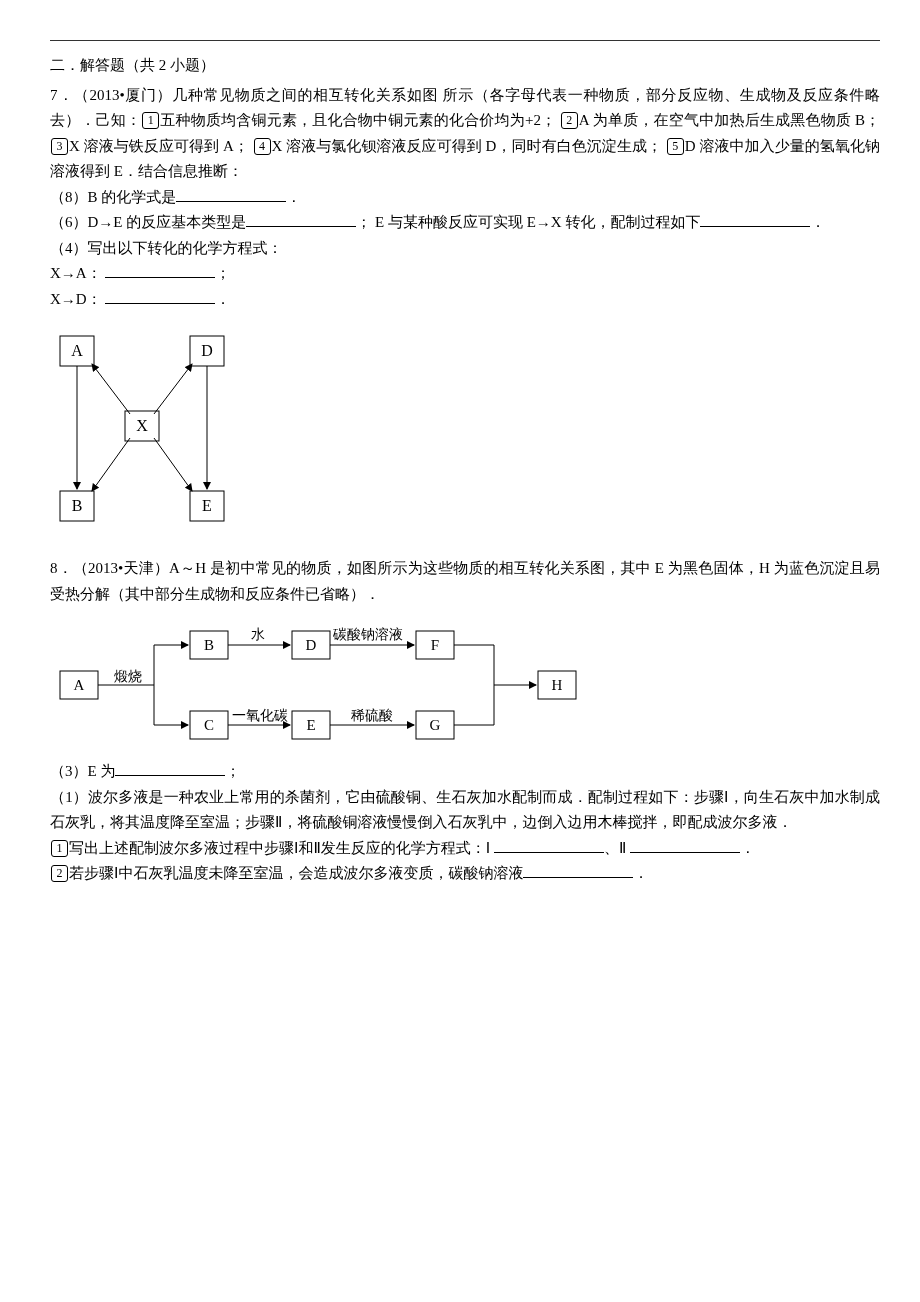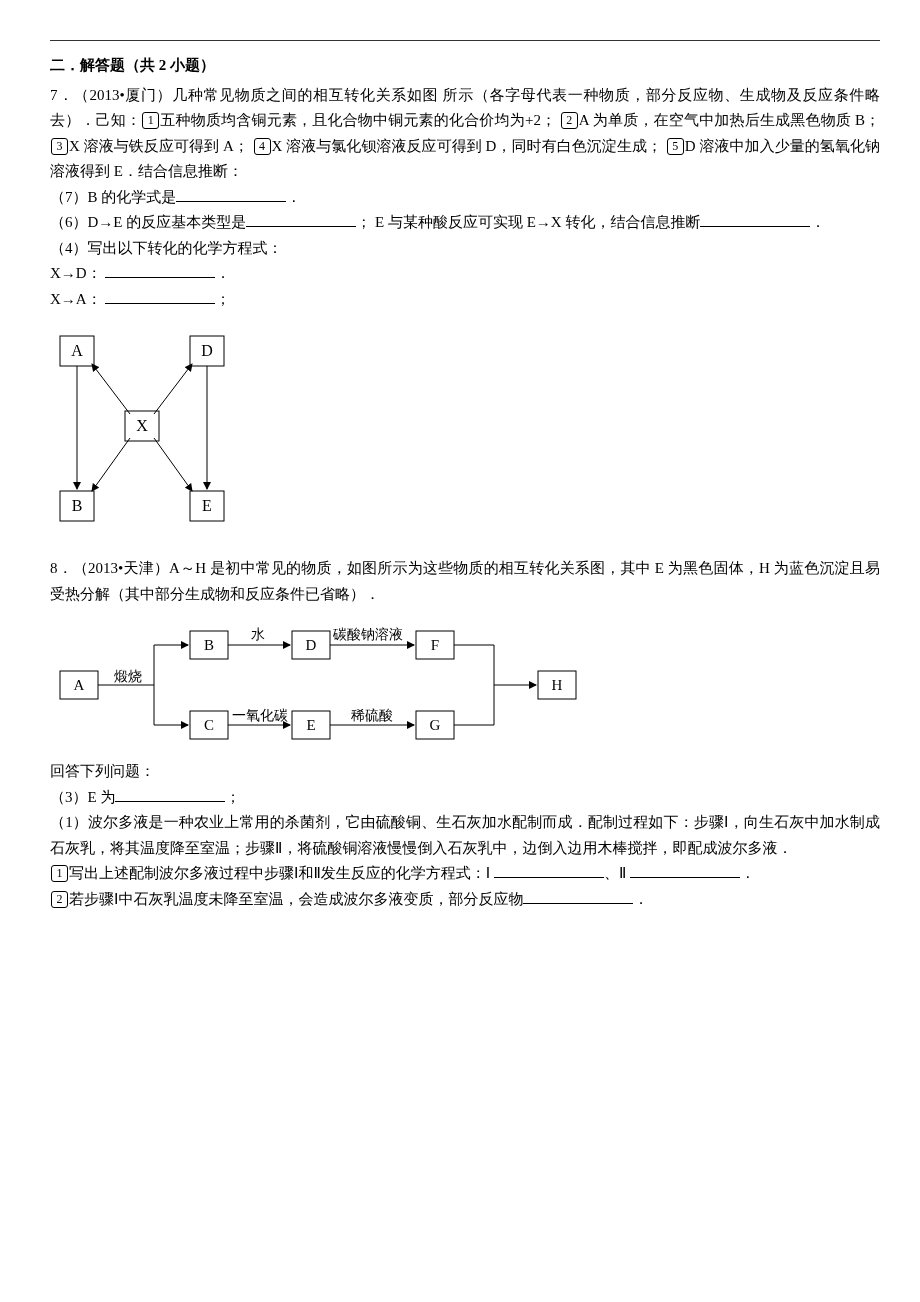--- a/index.html
+++ b/index.html
@@ -11,21 +11,21 @@
       background: #fff;
       width: 920px;
       padding: 40px 40px 20px 50px;
     }
     .hr-top {
       border: none;
       border-top: 1px solid #333;
       margin-bottom: 12px;
     }
     .section-title {
-      font-weight: bold;
+      font-weight: normal;
       margin-bottom: 4px;
     }
     .problem {
       margin-bottom: 20px;
     }
     .q-body {
       text-align: justify;
     }
     .circled {
       display: inline-block;
@@ -56,31 +56,31 @@
 
 <hr class="hr-top">
 
 <div class="section-title">二．解答题（共 2 小题）</div>
 
 <div class="problem">
   <div class="q-body">
     <span>7．（2013•厦门）几种常见物质之间的相互转化关系如图 所示（各字母代表一种物质，部分反应物、生成物及反应条件略去）．己知：</span><span class="circled">1</span><span>五种物质均含铜元素，且化合物中铜元素的化合价均为+2； </span><span class="circled">2</span><span>A 为单质，在空气中加热后生成黑色物质 B； </span><span class="circled">3</span><span>X 溶液与铁反应可得到 A； </span><span class="circled">4</span><span>X 溶液与氯化钡溶液反应可得到 D，同时有白色沉淀生成； </span><span class="circled">5</span><span>D 溶液中加入少量的氢氧化钠溶液得到 E．结合信息推断：</span>
   </div>
   <div>
-    <span>（7）B 的化学式是</span><span class="blank"></span><span>．</span>
+    <span>（8）B 的化学式是</span><span class="blank"></span><span>．</span>
   </div>
   <div>
-    <span>（6）D→E 的反应基本类型是</span><span class="blank"></span><span>；  E 与某种酸反应可实现 E→X 转化，结合信息推断</span><span class="blank"></span><span>．</span>
+    <span>（6）D→E 的反应基本类型是</span><span class="blank"></span><span>；  E 与某种酸反应可实现 E→X 转化，配制过程如下</span><span class="blank"></span><span>．</span>
   </div>
   <div>（4）写出以下转化的化学方程式：</div>
   <div>
-    <span>X→D：</span> <span class="blank"></span><span>．</span>
+    <span>X→A：</span> <span class="blank"></span><span>；</span>
   </div>
   <div>
-    <span>X→A：</span> <span class="blank"></span><span>；</span>
+    <span>X→D：</span> <span class="blank"></span><span>．</span>
   </div>
 
   <div class="diagram">
     <svg width="210" height="210" viewBox="0 0 210 210">
       <defs>
         <marker id="arr" markerWidth="8" markerHeight="8" refX="7" refY="4" orient="auto">
           <path d="M0,0 L8,4 L0,8 Z" fill="#000"></path>
         </marker>
       </defs>
 
@@ -160,24 +160,23 @@
       <line x1="396" y1="24" x2="436" y2="24" stroke="#000"></line>
       <line x1="396" y1="104" x2="436" y2="104" stroke="#000"></line>
       <line x1="436" y1="24" x2="436" y2="104" stroke="#000"></line>
       <line x1="436" y1="64" x2="478" y2="64" stroke="#000" marker-end="url(#arr2)"></line>
 
       <rect x="480" y="50" width="38" height="28" fill="#fff" stroke="#000"></rect>
       <text x="499" y="69" text-anchor="middle" font-size="15">H</text>
     </svg>
   </div>
 
-  <div>回答下列问题：</div>
   <div>
     <span>（3）E 为</span><span class="blank"></span><span>；</span>
   </div>
   <div class="q-body">（1）波尔多液是一种农业上常用的杀菌剂，它由硫酸铜、生石灰加水配制而成．配制过程如下：步骤Ⅰ，向生石灰中加水制成石灰乳，将其温度降至室温；步骤Ⅱ，将硫酸铜溶液慢慢倒入石灰乳中，边倒入边用木棒搅拌，即配成波尔多液．</div>
   <div>
     <span class="circled">1</span><span>写出上述配制波尔多液过程中步骤Ⅰ和Ⅱ发生反应的化学方程式：Ⅰ</span> <span class="blank"></span><span>、Ⅱ</span> <span class="blank"></span><span>．</span>
   </div>
   <div>
-    <span class="circled">2</span><span>若步骤Ⅰ中石灰乳温度未降至室温，会造成波尔多液变质，部分反应物</span><span class="blank"></span><span>．</span>
+    <span class="circled">2</span><span>若步骤Ⅰ中石灰乳温度未降至室温，会造成波尔多液变质，碳酸钠溶液</span><span class="blank"></span><span>．</span>
   </div>
 </div>
 
 </body></html>

